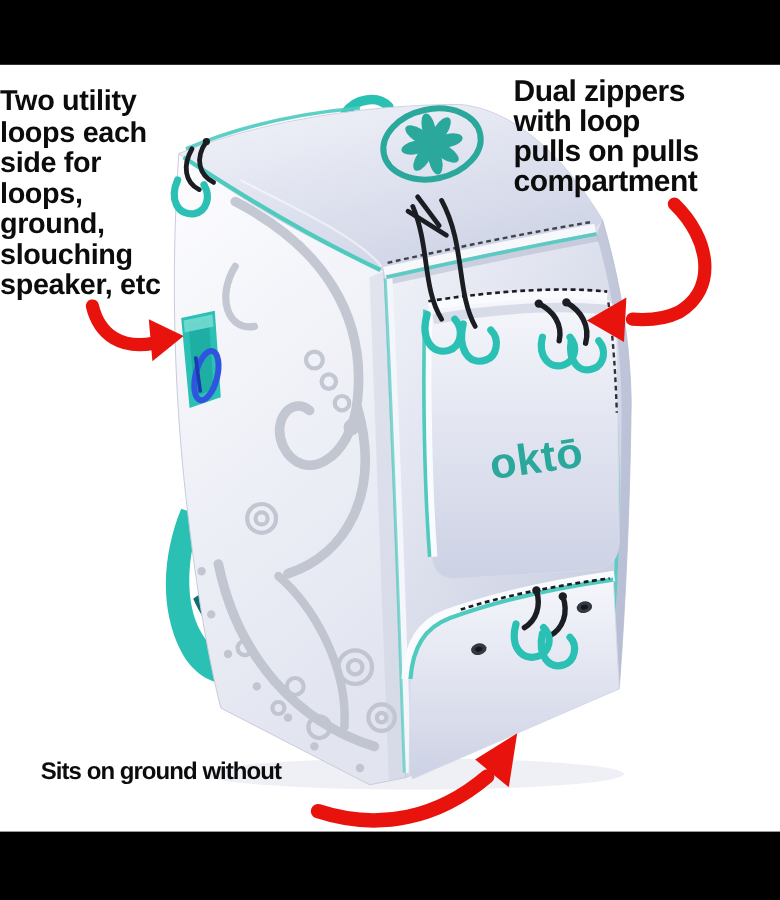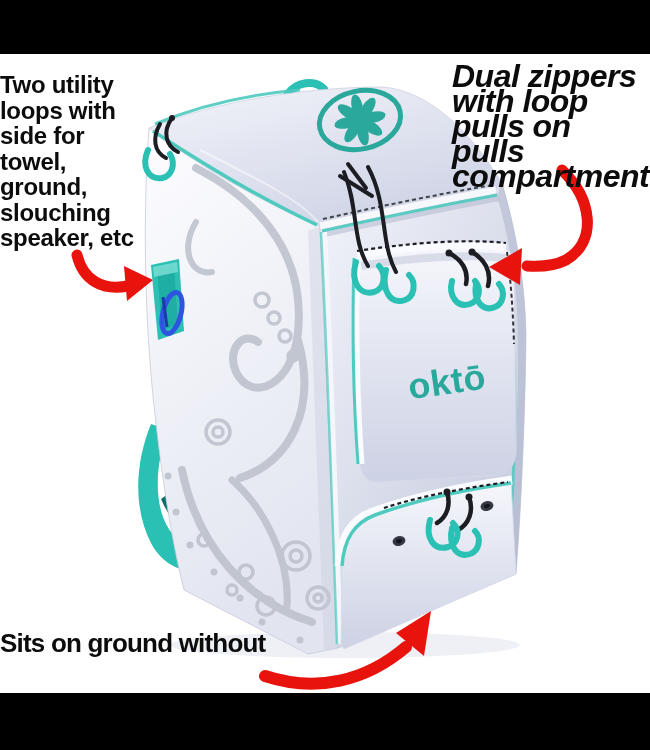--- a/index.html
+++ b/index.html
@@ -8,22 +8,22 @@
     background:#ffffff;
     font-family:"Liberation Sans", sans-serif;
   }
   .letterbox{position:absolute;left:0;width:650px;background:#000;}
   #bar-top{top:0;height:54px;}
   #bar-bottom{top:693px;height:57px;}
   .callout{
     position:absolute;text-align:left;font-weight:bold;color:#0c0c0c;
   }
   #callout-left{left:0;top:72px;width:157px;font-size:24px;line-height:25.5px;letter-spacing:-0.3px;}
-  #callout-right{left:452px;top:64px;width:198px;font-size:32px;line-height:25px;letter-spacing:-0.5px;font-style:italic;}
-  #callout-bottom{left:0;top:631px;width:282px;font-size:26px;line-height:25px;letter-spacing:-0.8px;}
+  #callout-right{left:428px;top:64px;width:198px;font-size:25px;line-height:25px;letter-spacing:-0.5px;}
+  #callout-bottom{left:0;top:631px;width:282px;font-size:20px;line-height:25px;letter-spacing:-0.8px;padding-left:34px;}
   svg{position:absolute;left:0;top:0;}
   .brand-text{font-family:"Liberation Sans", sans-serif;font-weight:bold;font-size:36px;letter-spacing:0.5px;}
 </style>
 </head>
 <body>
 
 <svg width="650" height="750" viewBox="0 0 650 750">
   <defs>
     <linearGradient id="gSide" x1="0" y1="0" x2="0.3" y2="1">
       <stop offset="0" stop-color="#fdfdff"></stop>
@@ -220,23 +220,23 @@
     <path fill="none" stroke-width="12" stroke-linecap="round" d="M265,676 C317,693 366,681 406,647" stroke="#e8130c"></path>
     <polygon points="431,611 396,633 424,656" fill="#e8130c"></polygon>
   </g>
 </svg>
 
 <div id="bar-top" class="letterbox"></div>
 <div id="bar-bottom" class="letterbox"></div>
 
 <div id="callout-left" class="callout">
   <div>Two utility</div>
-  <div>loops with</div>
+  <div>loops each</div>
   <div>side for</div>
-  <div>towel,</div>
+  <div>loops,</div>
   <div>ground,</div>
   <div>slouching</div>
   <div>speaker, etc</div>
 </div>
 
 <div id="callout-right" class="callout">
   <div>Dual zippers</div>
   <div>with loop</div>
   <div>pulls on pulls</div>
   <div>compartment</div>

